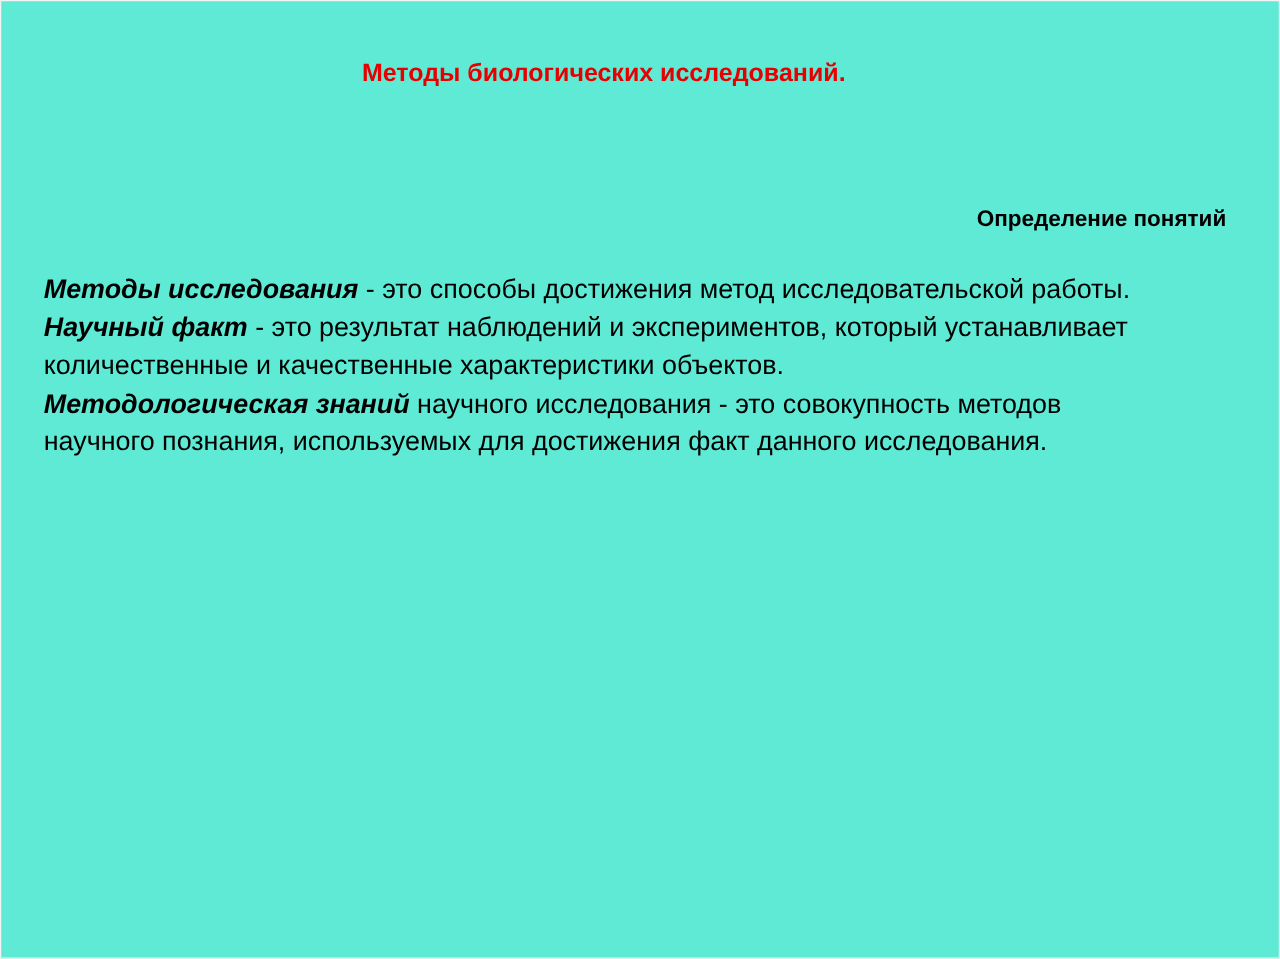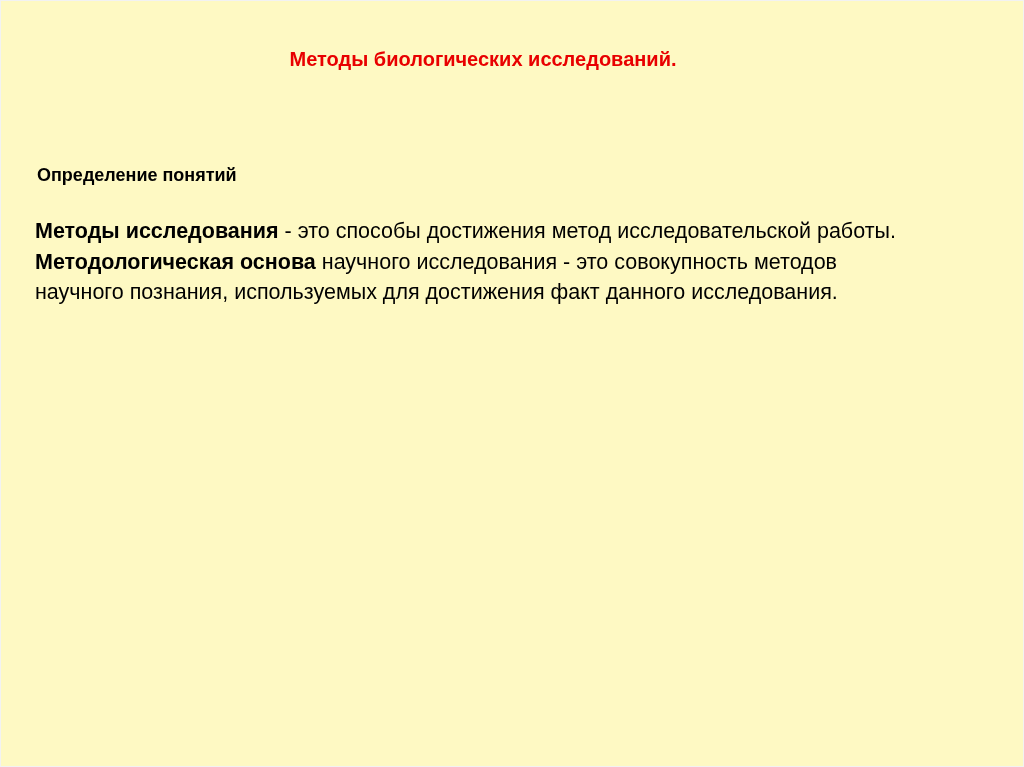--- a/index.html
+++ b/index.html
@@ -4,21 +4,21 @@
   <style>
     html, body {
       margin: 0;
       padding: 0;
       background: #ffffff;
     }
     .slide {
       position: relative;
       width: 1024px;
       height: 767px;
-      background: #fef9c3;
+      background: #5eead4;
       box-sizing: border-box;
       border: 1px solid #f2f2f2;
       overflow: hidden;
       font-family: "Liberation Sans", sans-serif;
       color: #000000;
     }
     .title {
       position: absolute;
       left: 0;
       width: 964px;
@@ -26,50 +26,53 @@
       text-align: center;
       font-size: 20px;
       font-weight: bold;
       line-height: 28px;
     }
     .subtitle {
       position: absolute;
       left: 0;
       width: 980px;
       top: 161px;
-      text-align: left;
+      text-align: right;
       font-size: 18px;
       font-weight: bold;
       line-height: 26px;
-      margin-left: 36px;
     }
     .body {
       position: absolute;
       left: 34px;
       top: 215px;
       width: 960px;
       font-size: 21.5px;
       line-height: 30.5px;
     }
     .para {
       margin: 0;
       padding: 0;
     }
     .term {
       font-weight: bold;
+      font-style: italic;
     }
   </style>
 </head>
 <body>
 
 <div class="slide">
   <div class="title" style="color:#e80000;">Методы биологических исследований.</div>
   <div class="subtitle">Определение понятий</div>
 
   <div class="body">
     <p class="para" style="width:920px;">
       <span class="term">Методы исследования</span><span> - это способы достижения метод исследовательской работы.</span>
     </p>
     <p class="para" style="width:890px;">
-      <span class="term">Методологическая основа</span><span> научного исследования - это совокупность методов научного познания, используемых для достижения факт данного исследования.</span>
+      <span class="term">Научный факт</span><span> - это результат наблюдений и экспериментов, который устанавливает количественные и качественные характеристики объектов.</span>
+    </p>
+    <p class="para" style="width:890px;">
+      <span class="term">Методологическая знаний</span><span> научного исследования - это совокупность методов научного познания, используемых для достижения факт данного исследования.</span>
     </p>
   </div>
 </div>
 
 </body></html>

